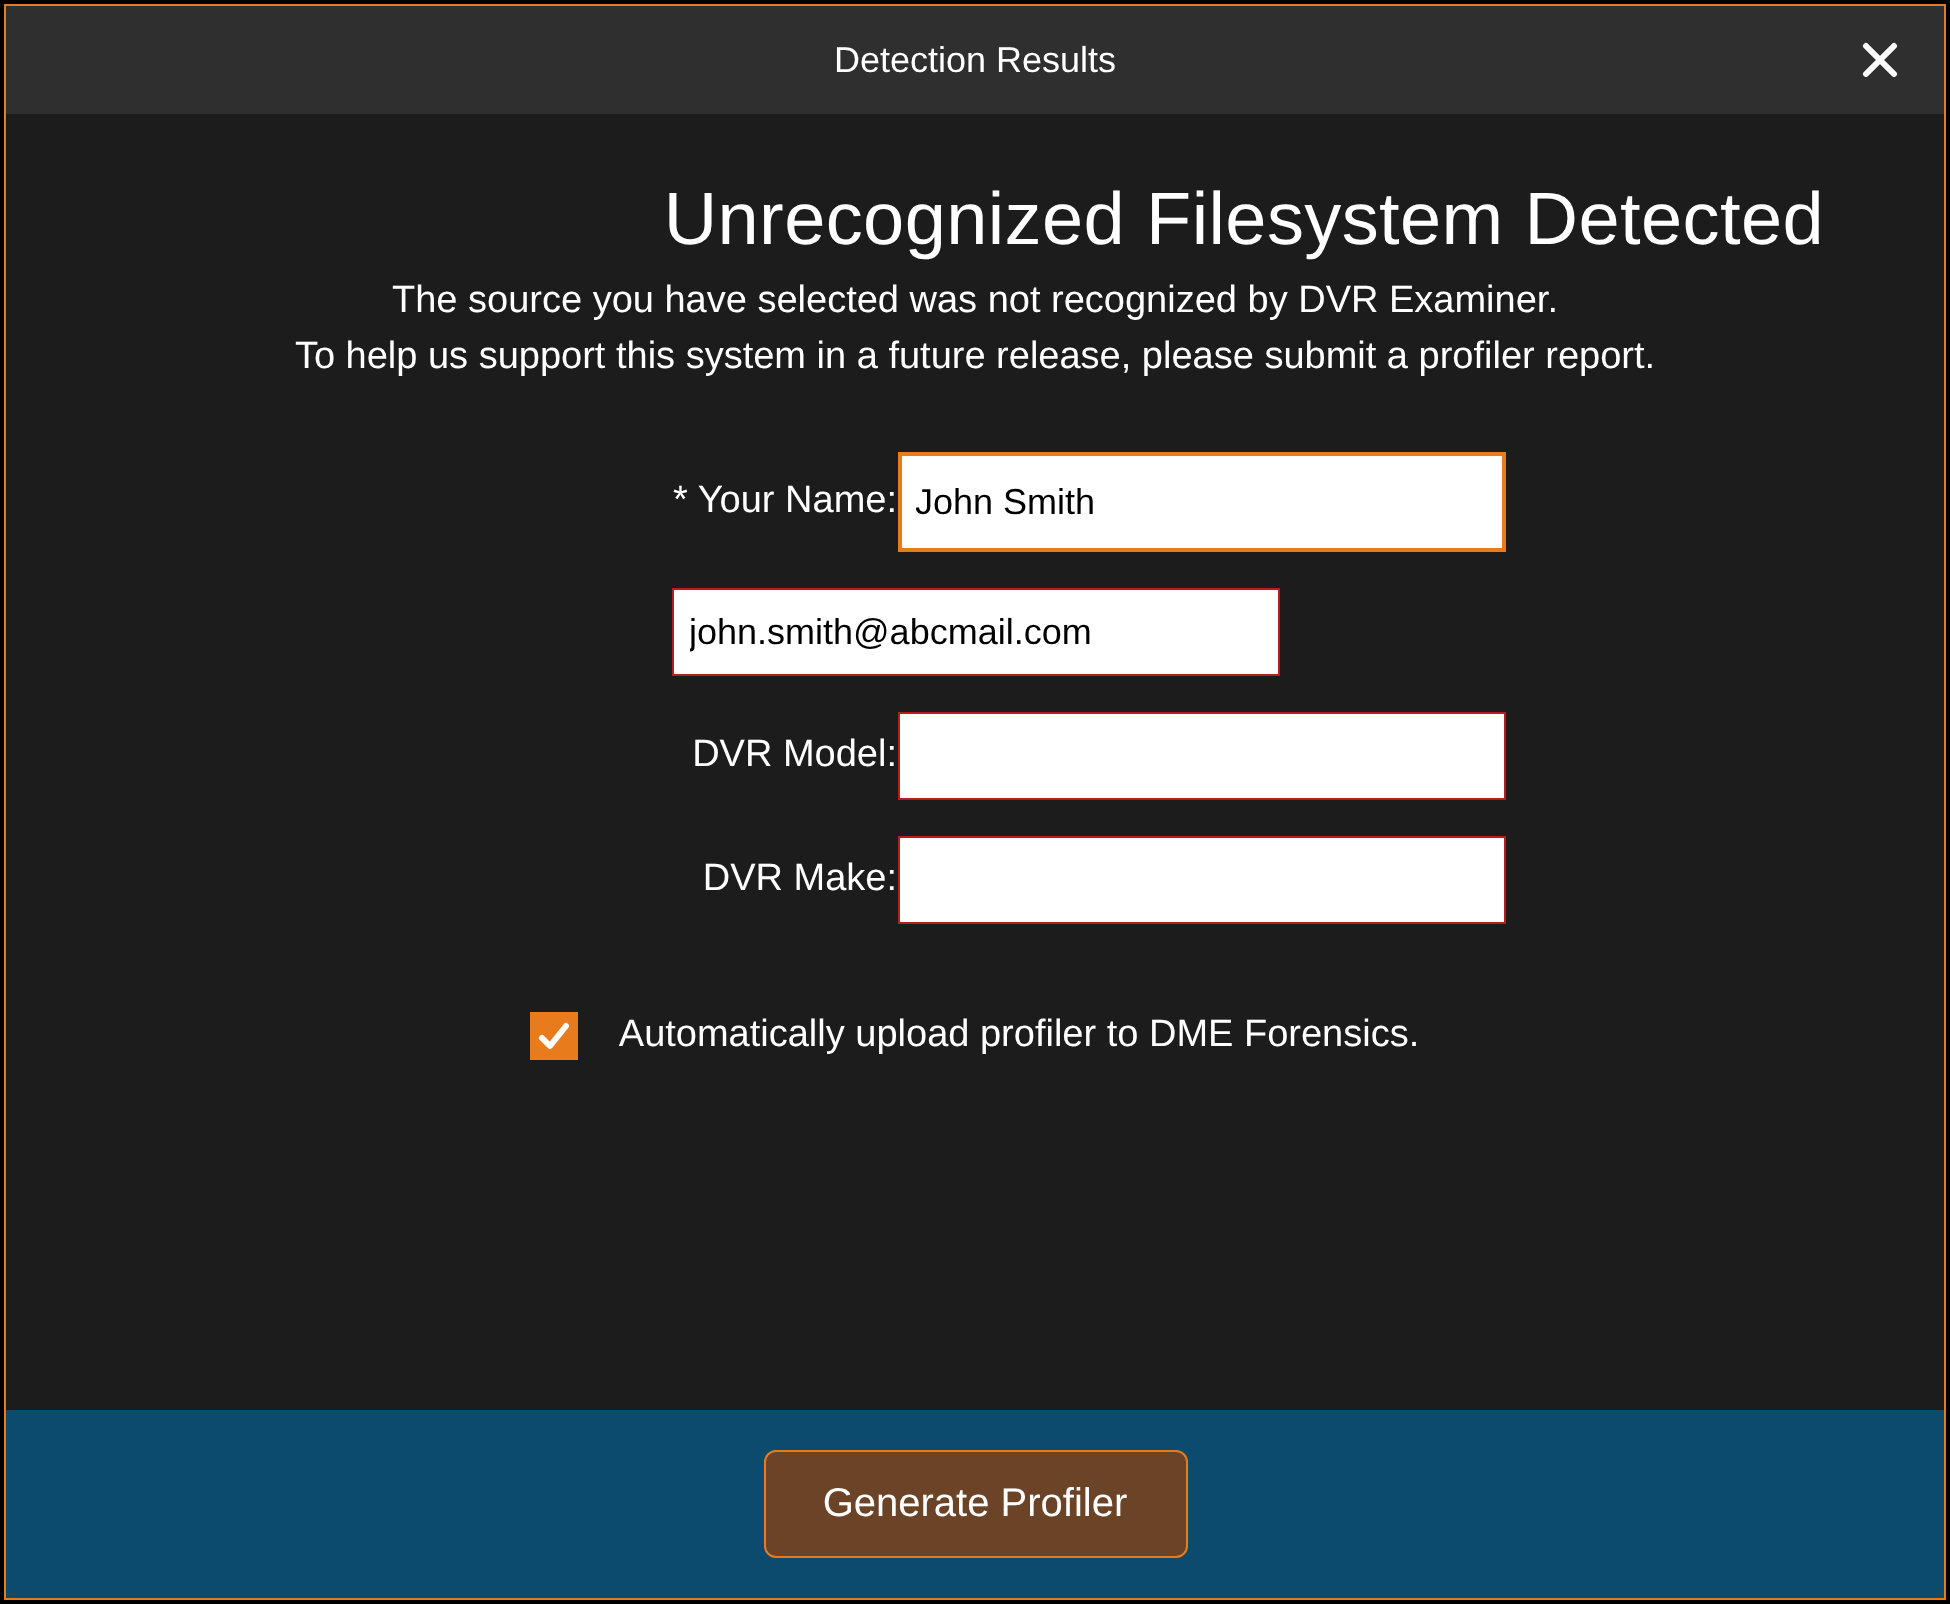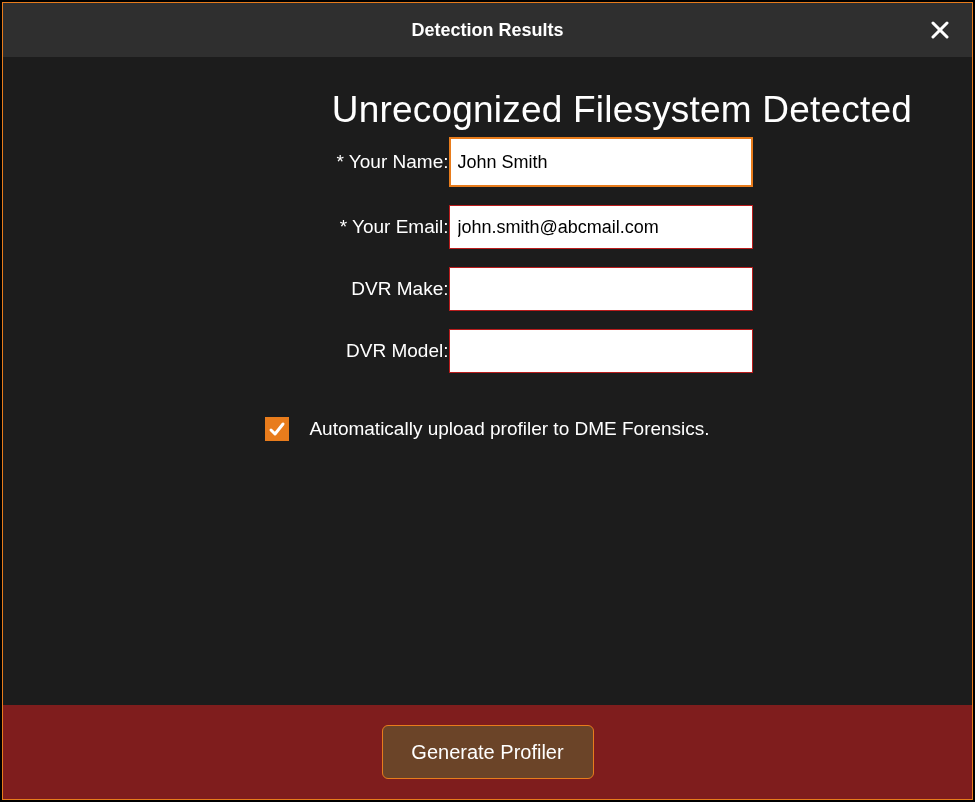--- a/index.html
+++ b/index.html
@@ -24,21 +24,21 @@
     height: 54px;
     background: #2f2f2f;
     display: flex;
     align-items: center;
     justify-content: center;
     position: relative;
   }
   .titlebar-title {
     color: #ffffff;
     font-size: 18px;
-    font-weight: 700;
+    font-weight: 400;
   }
   .close-btn {
     position: absolute;
     right: 18px;
     top: 50%;
     transform: translateY(-50%);
     width: 28px;
     height: 28px;
     display: flex;
     align-items: center;
@@ -144,21 +144,21 @@
     font-size: 19px;
     margin-left: 10px;
   }
 
   .footer {
     position: absolute;
     left: 0;
     right: 0;
     bottom: 0;
     height: 94px;
-    background: #7f1d1d;
+    background: #0c4a6e;
     display: flex;
     align-items: center;
     justify-content: center;
   }
   .generate-btn {
     min-width: 212px;
     height: 54px;
     background: #6b4428;
     border: 1px solid #e87c1c;
     border-radius: 6px;
@@ -182,40 +182,43 @@
     <div class="close-btn">
       <svg width="18" height="18" viewBox="0 0 18 18">
         <line x1="2" y1="2" x2="16" y2="16" stroke="#ffffff" stroke-width="3" stroke-linecap="round"></line>
         <line x1="16" y1="2" x2="2" y2="16" stroke="#ffffff" stroke-width="3" stroke-linecap="round"></line>
       </svg>
     </div>
   </div>
 
   <div class="content">
     <div class="heading">Unrecognized Filesystem Detected</div>
+    <div class="subtext">
+      <span>The source you have selected was not recognized by DVR Examiner.</span><br>
+      <span>To help us support this system in a future release, please submit a profiler report.</span>
+    </div>
 
     <div class="form">
 
       <div class="row align-center">
         <div class="label">* Your Name:</div>
         <input class="text-input focused" type="text" value="John Smith" style="">
       </div>
 
       <div class="row align-center">
-        <div class="label">* Your Email:</div>
         <input class="text-input" type="text" value="john.smith@abcmail.com" style="">
       </div>
 
       <div class="row align-center">
+        <div class="label">DVR Model:</div>
+        <input class="text-input" type="text" value="" style="">
+      </div>
+
+      <div class="row align-center">
         <div class="label">DVR Make:</div>
-        <input class="text-input" type="text" value="" style="">
-      </div>
-
-      <div class="row align-center">
-        <div class="label">DVR Model:</div>
         <input class="text-input" type="text" value="" style="">
       </div>
 
 
       <div class="checkbox-row">
         <div class="checkbox">
           <svg width="18" height="18" viewBox="0 0 18 18">
             <polyline points="3,10 7,14 15,4" fill="none" stroke="#ffffff" stroke-width="3" stroke-linecap="round" stroke-linejoin="round"></polyline>
           </svg>
         </div>

